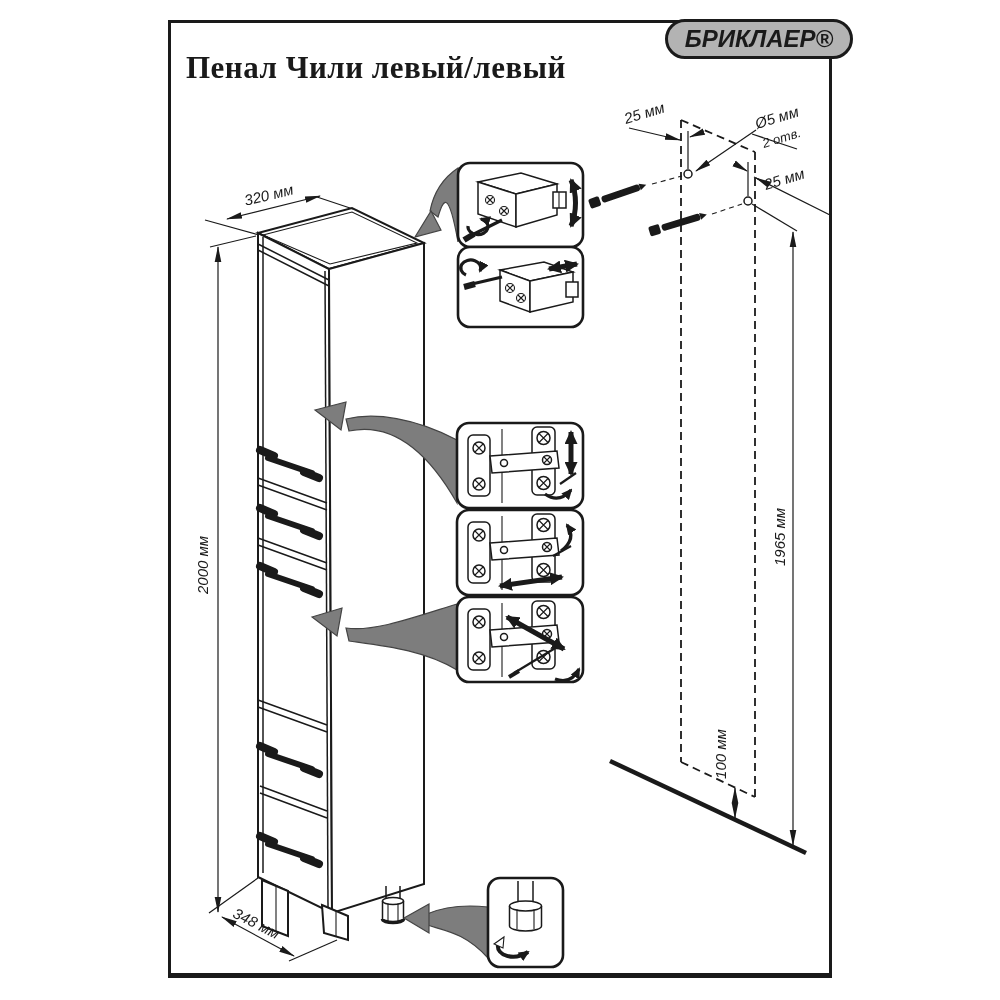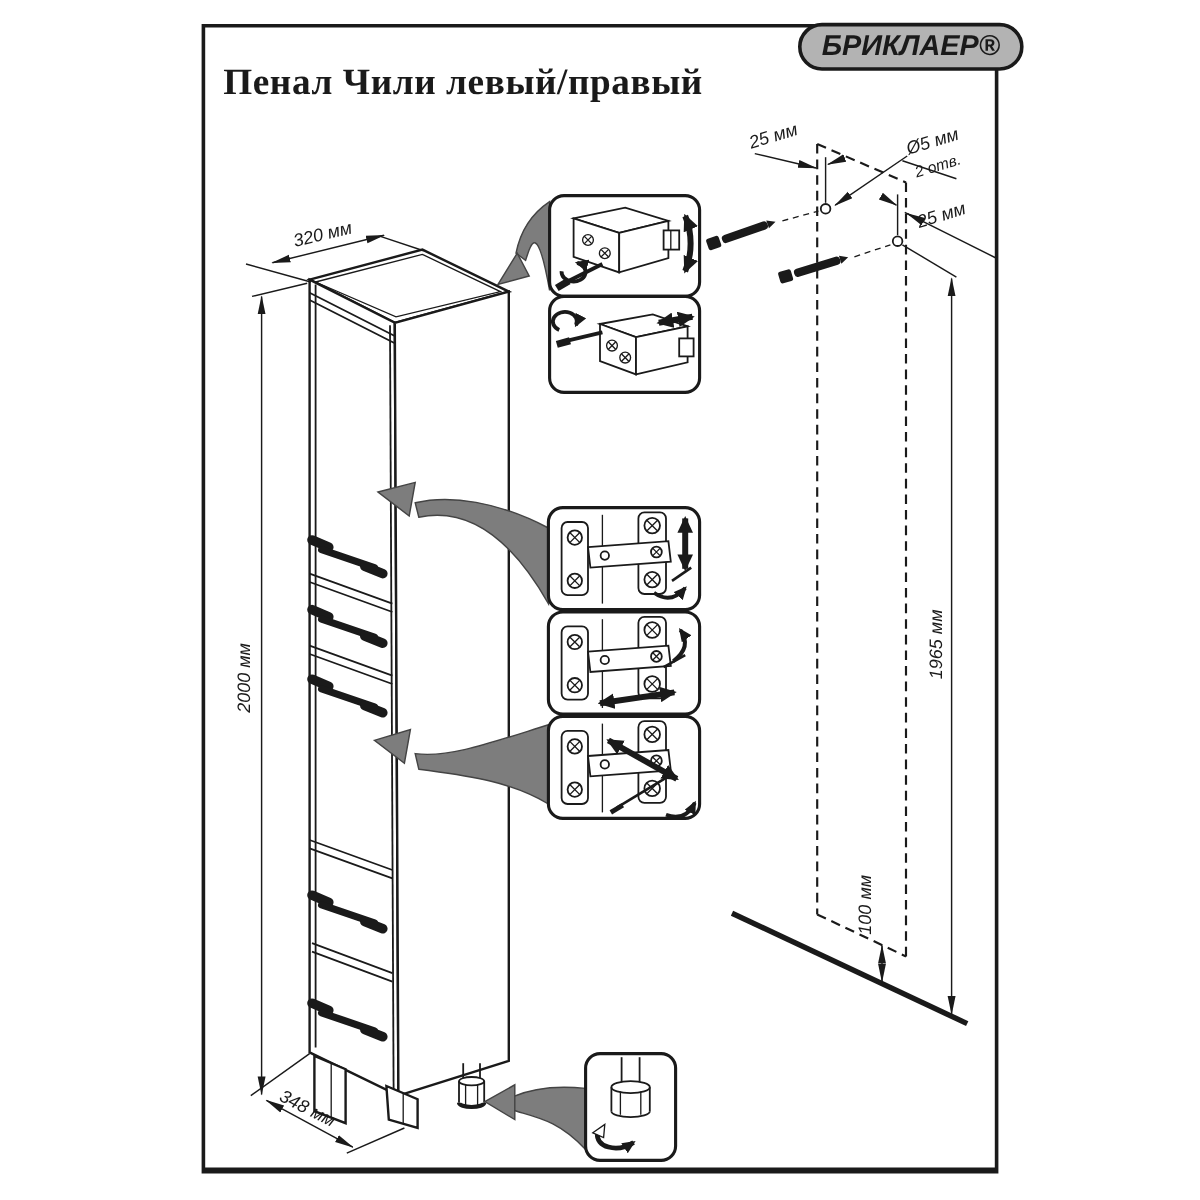--- a/index.html
+++ b/index.html
@@ -55,21 +55,21 @@
   .whiteFill{fill:#ffffff;}
   .blackFill{fill:var(--line);}
   .grayBody{fill:var(--callout-gray);stroke:#444;stroke-width:1.2;}
   .box{fill:#ffffff;stroke:var(--line);stroke-width:2.6;}
   .handle{stroke:var(--line);stroke-linecap:round;fill:none;}
 </style>
 </head>
 <body>
 
 <div class="sheet-border"></div>
-<div class="sheet-title">Пенал Чили левый/правый</div>
+<div class="sheet-title">Пенал Чили левый/левый</div>
 <div class="brand-badge">БРИКЛАЕР®</div>
 
 <svg class="drawing" width="1000" height="1000" viewBox="0 0 1000 1000">
   <defs>
     <marker id="dimA" markerUnits="userSpaceOnUse" markerWidth="16" markerHeight="9" viewBox="0 0 16 9" refX="15" refY="4.5" orient="auto-start-reverse">
       <path d="M0,1.2 L16,4.5 L0,7.8 Z" fill="#1a1a1a"></path>
     </marker>
     <marker id="fatA" markerUnits="userSpaceOnUse" markerWidth="14" markerHeight="13" viewBox="0 0 14 13" refX="12" refY="6.5" orient="auto-start-reverse">
       <path d="M0,0 L14,6.5 L0,13 Z" fill="#1a1a1a"></path>
     </marker>

